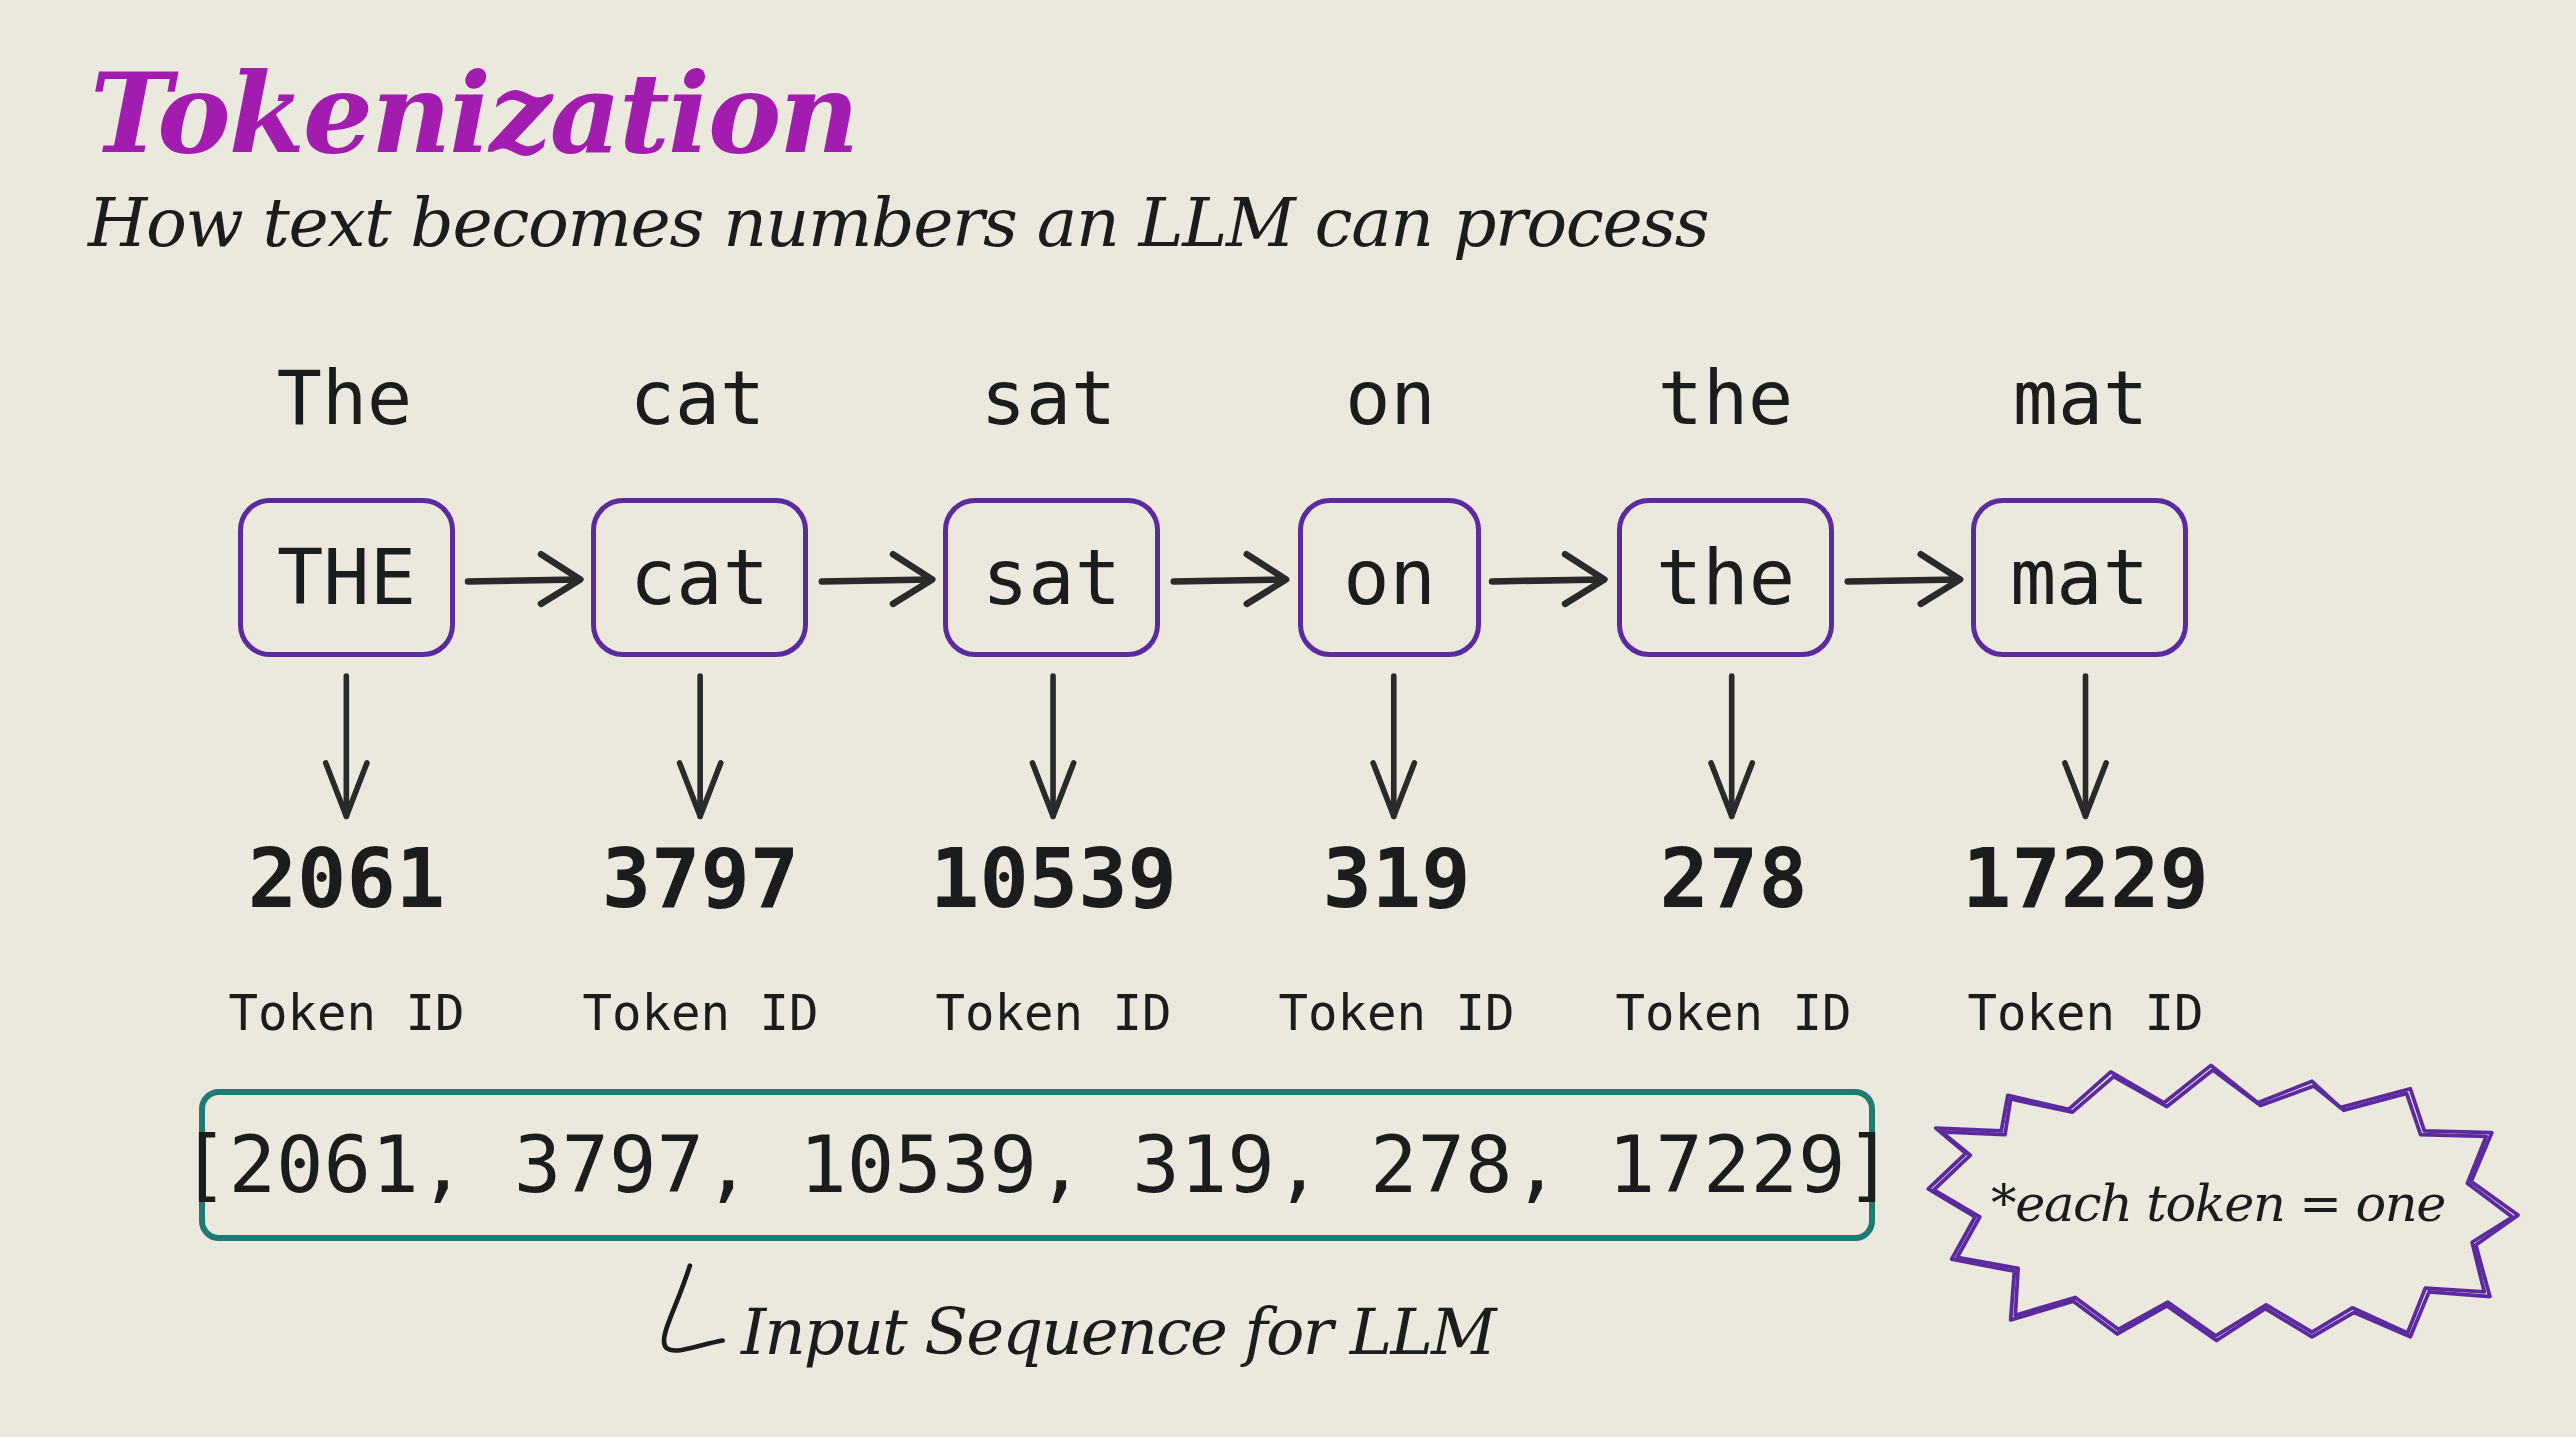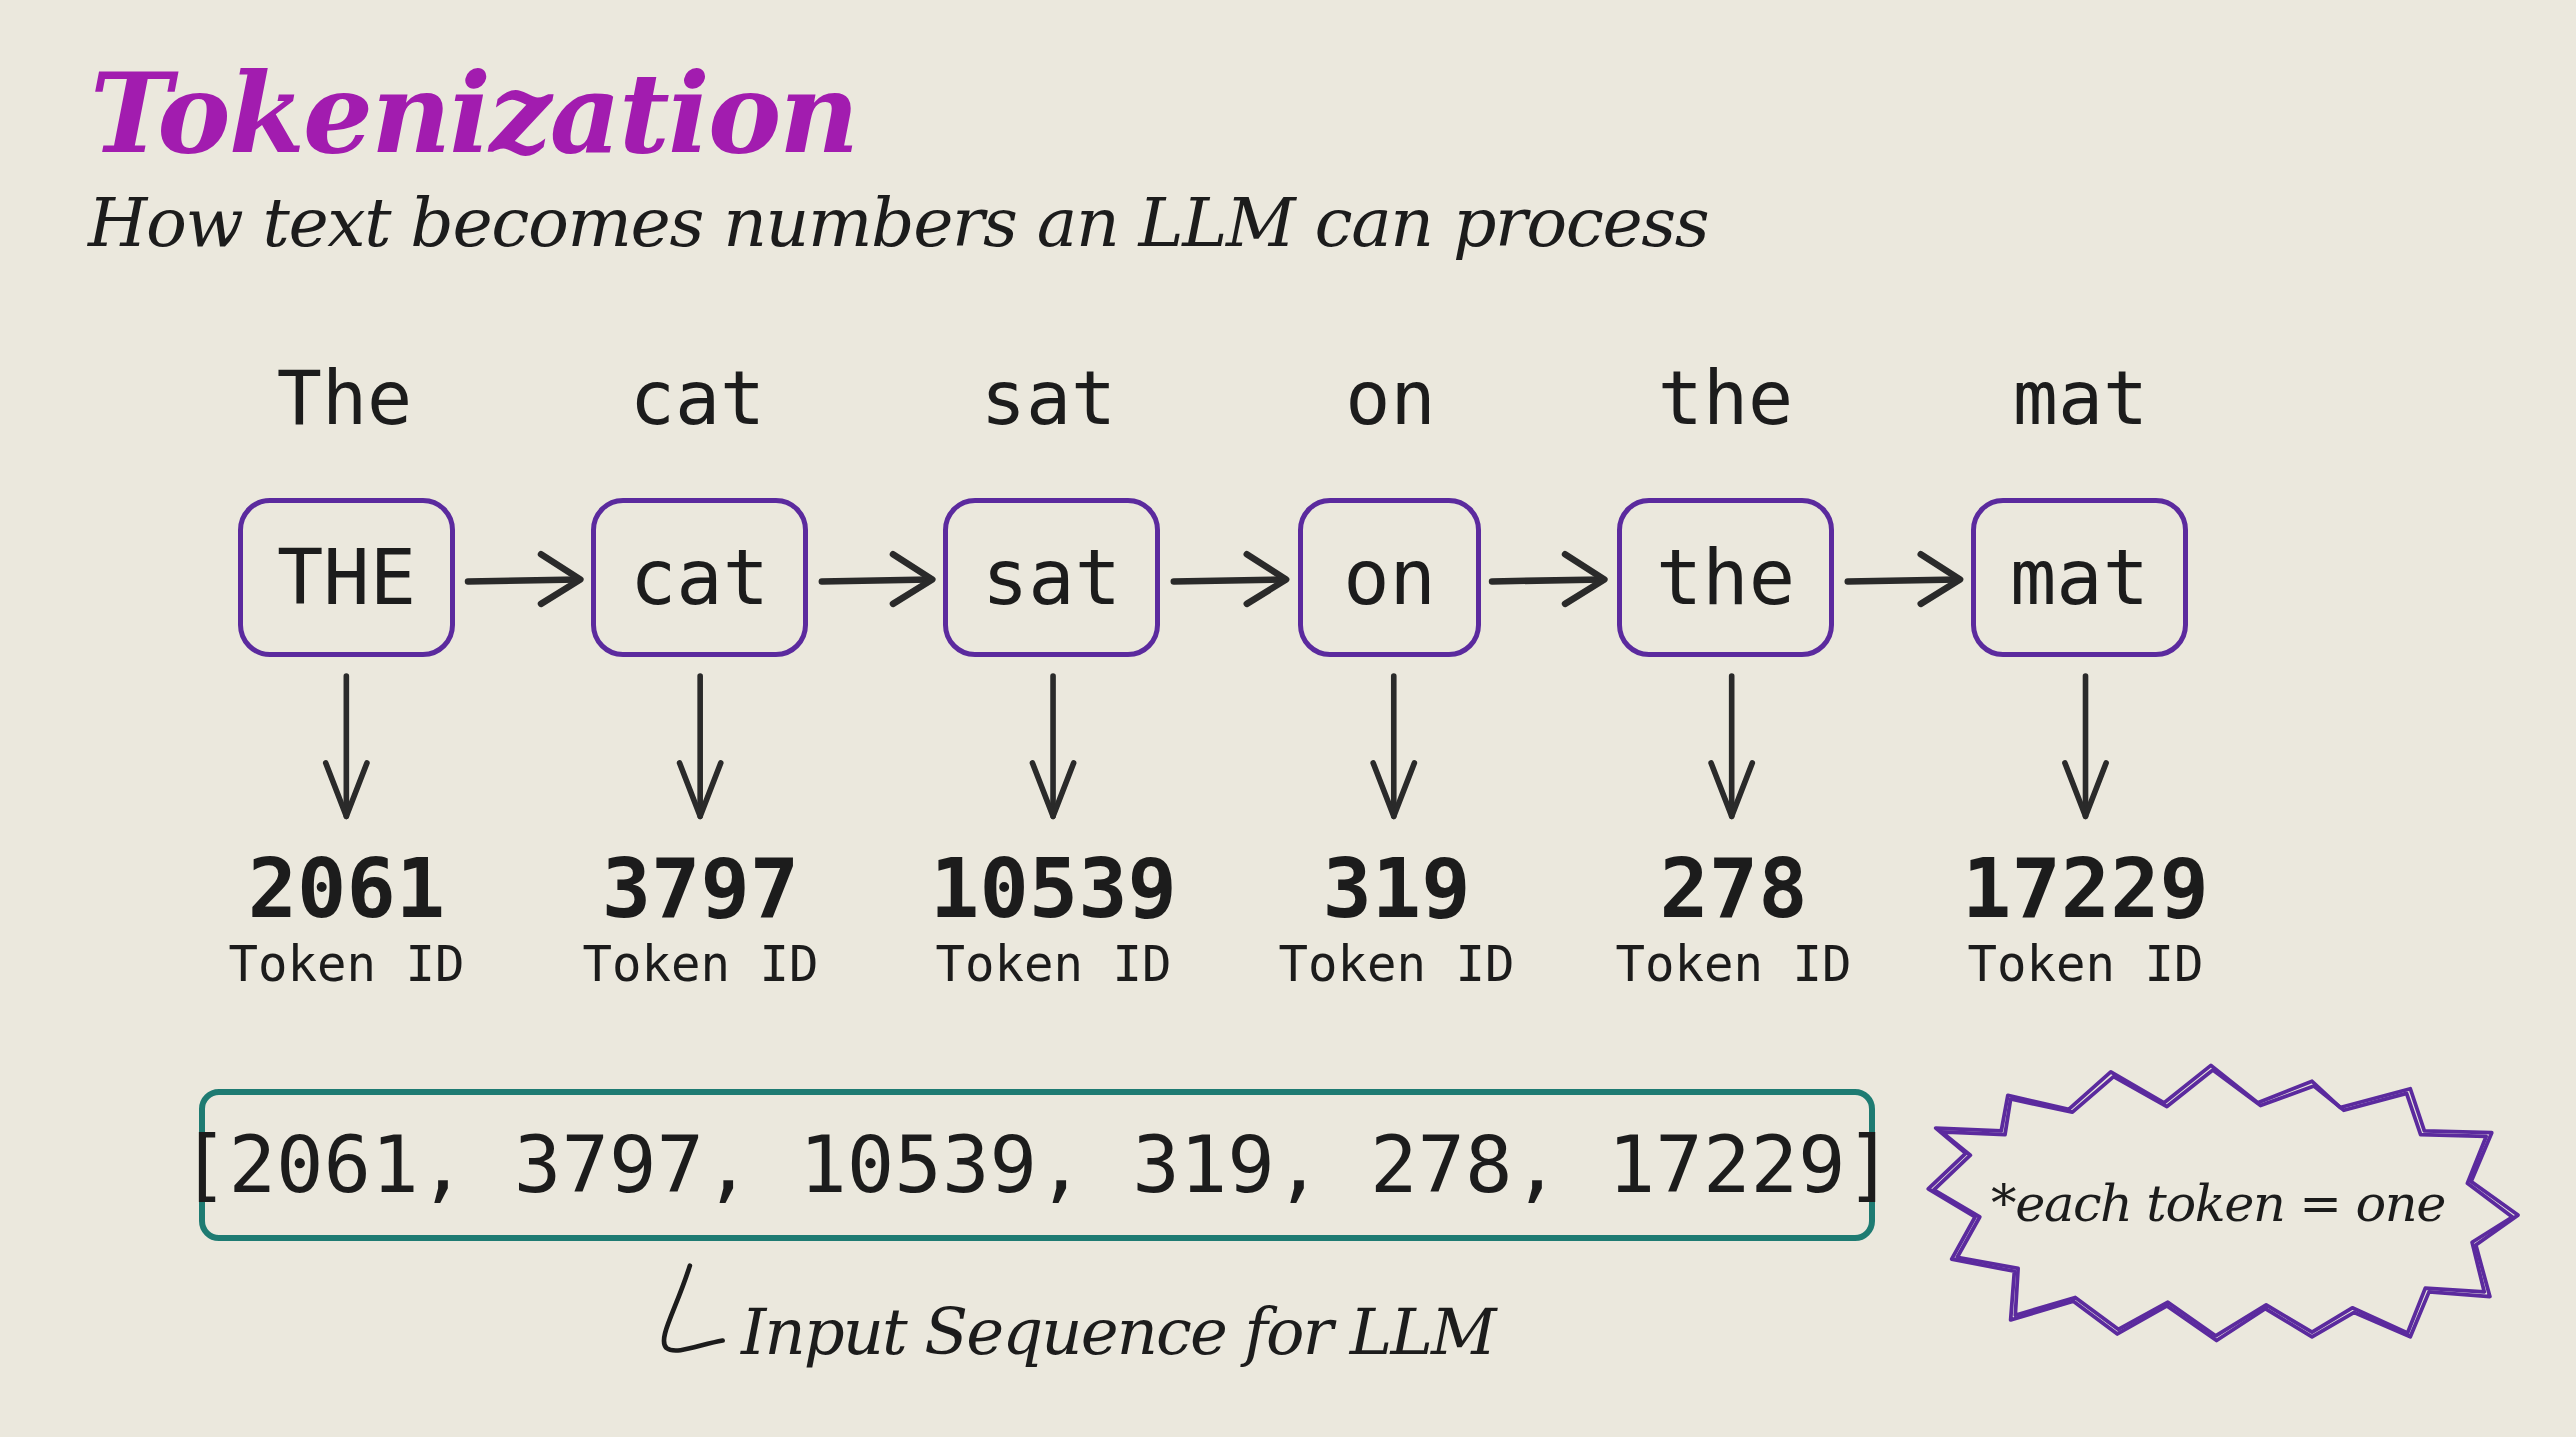--- a/index.html
+++ b/index.html
@@ -2,22 +2,22 @@
 <html style="font-size:15px"><head>
 <meta charset="utf-8">
 <style>
   html,body{margin:0;padding:0;}
   body{width:2576px;height:1438px;background:#ebe8dd;position:relative;overflow:hidden;color:#1c1c1c;}
   .title{position:absolute;left:90px;top:49px;font-family:"DejaVu Serif",serif;font-style:italic;font-weight:bold;font-size:110px;letter-spacing:-1.9px;color:#a21caf;}
   .subtitle{position:absolute;left:88px;top:183px;font-family:"DejaVu Serif",serif;font-style:italic;font-size:68px;letter-spacing:-1.4px;color:#1c1c1c;}
   .col{position:absolute;width:281px;text-align:center;}
   .word{font-family:"DejaVu Sans Mono",monospace;font-size:75px;top:354px;}
   .tokbox{position:absolute;top:498px;height:159px;border:5.6px solid #5b2a9e;border-radius:32px;box-sizing:border-box;display:flex;align-items:center;justify-content:center;font-family:"DejaVu Sans Mono",monospace;font-size:77px;background:#ebe8dd;}
-  .id{font-family:"DejaVu Sans Mono",monospace;font-size:82px;top:831px;font-weight:bold;margin-top:10px;}
-  .idlabel{font-family:"DejaVu Sans Mono",monospace;font-size:49px;top:936px;}
+  .id{font-family:"DejaVu Sans Mono",monospace;font-size:82px;top:831px;font-weight:bold;}
+  .idlabel{font-family:"DejaVu Sans Mono",monospace;font-size:49px;top:985px;}
   svg.overlay{position:absolute;left:0;top:0;}
   .seqbox{position:absolute;left:199px;top:1089px;width:1676px;height:152px;border:6.6px solid #1e7b72;border-radius:20px;box-sizing:border-box;display:flex;align-items:center;justify-content:center;font-family:"DejaVu Sans Mono",monospace;font-size:79px;white-space:pre;}
   .seqlabel{position:absolute;left:741px;top:1295px;font-family:"DejaVu Serif",serif;font-style:italic;font-size:64px;letter-spacing:-1.9px;}
   .note{position:absolute;left:1956px;top:1172px;width:524px;text-align:center;font-family:"DejaVu Serif",serif;font-style:italic;font-size:51px;line-height:64px;letter-spacing:-1.4px;}
 </style>
 </head>
 <body>
 
 <div class="title">Tokenization</div>
 <div class="subtitle">How text becomes numbers an LLM can process</div>

